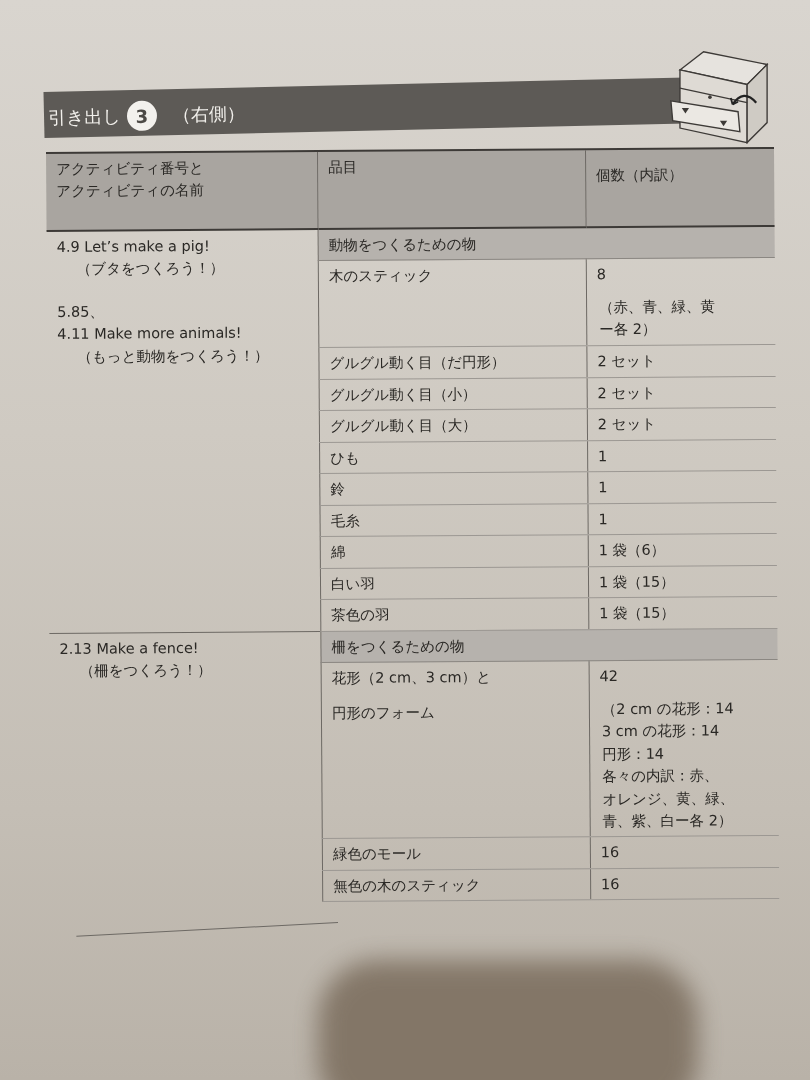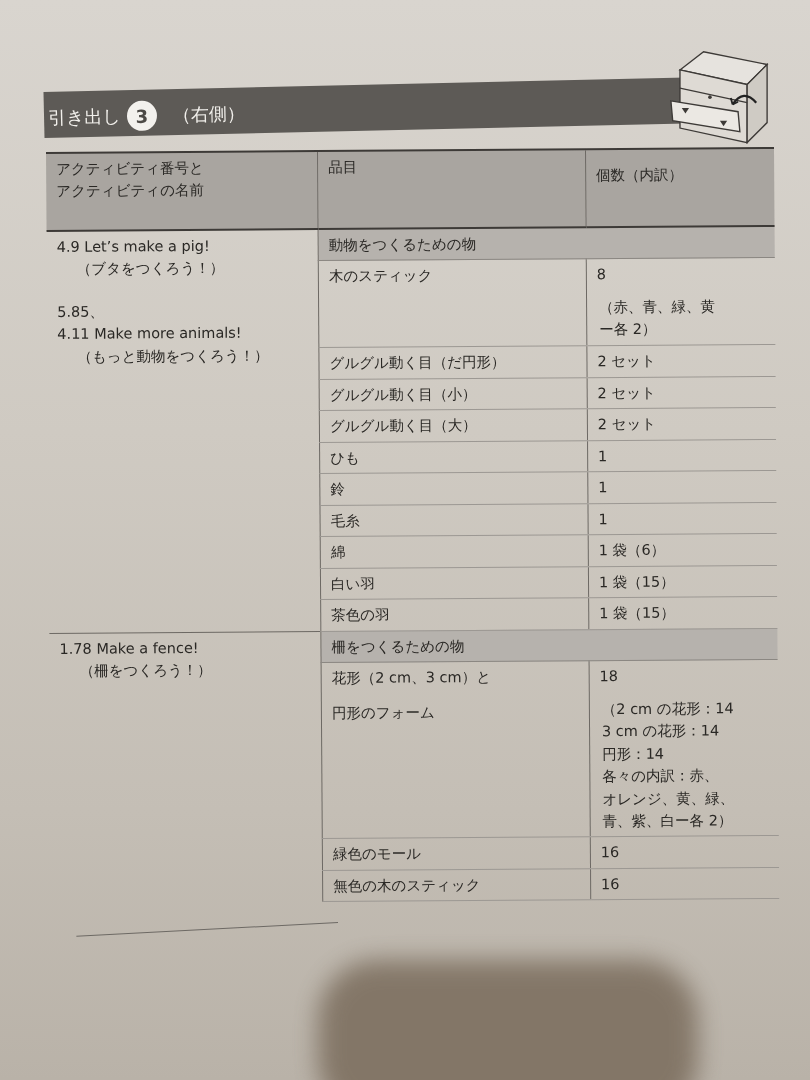--- a/index.html
+++ b/index.html
@@ -136,32 +136,32 @@
         <td class="col-item">白い羽</td>
         <td class="col-qty">1 袋（15）</td>
       </tr>
       <tr class="item-row section-end">
         <td class="col-item">茶色の羽</td>
         <td class="col-qty">1 袋（15）</td>
       </tr>
 
       <tr class="group-row">
         <td class="col-act" rowspan="4" style="border-top:1px solid #6d6964">
-          <span>1.78 Make a fence!</span>
+          <span>2.13 Make a fence!</span>
           <span class="act-jp">（柵をつくろう！）</span>
         </td>
         <td class="col-item group-label" colspan="2">柵をつくるための物</td>
       </tr>
       <tr class="item-row">
         <td class="col-item">
           <span>花形（2 cm、3 cm）と</span>
           <span style="display:block;margin-top:12px">円形のフォーム</span>
         </td>
         <td class="col-qty">
-          <span>18</span>
+          <span>42</span>
           <span class="qty-detail">（2 cm の花形：14
  3 cm の花形：14
  円形：14
  各々の内訳：赤、
  オレンジ、黄、緑、
  青、紫、白ー各 2）</span>
         </td>
       </tr>
       <tr class="item-row">
         <td class="col-item">緑色のモール</td>

